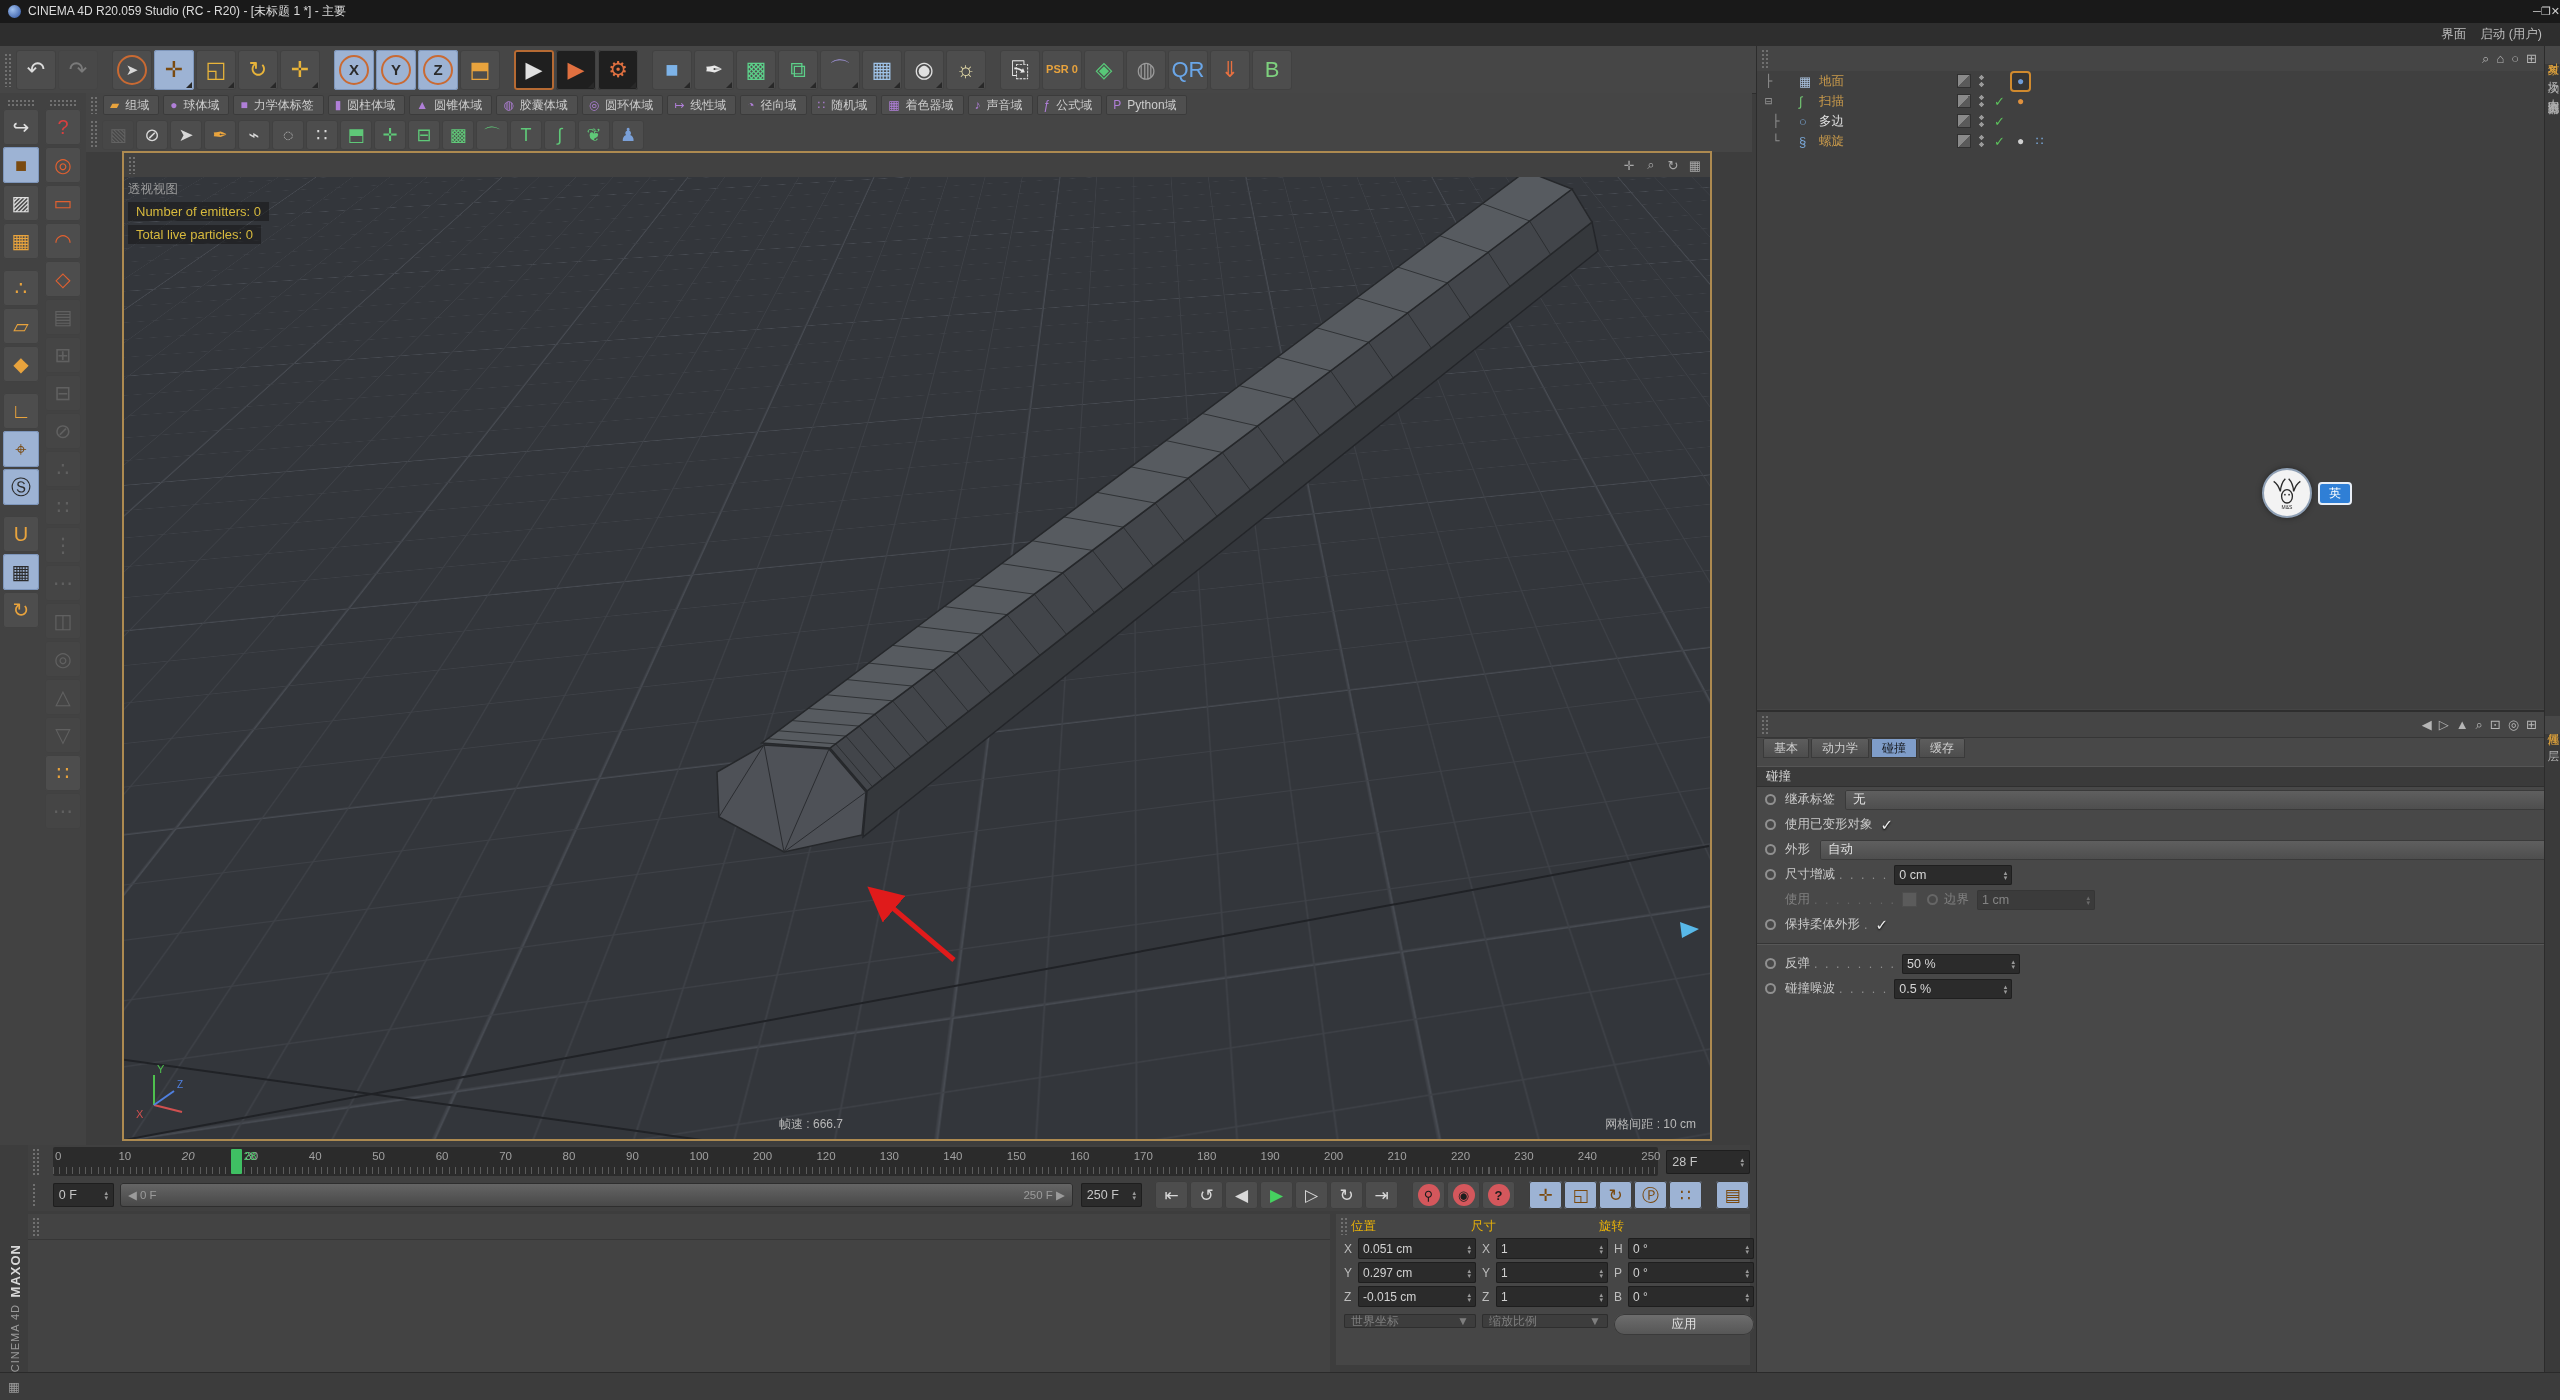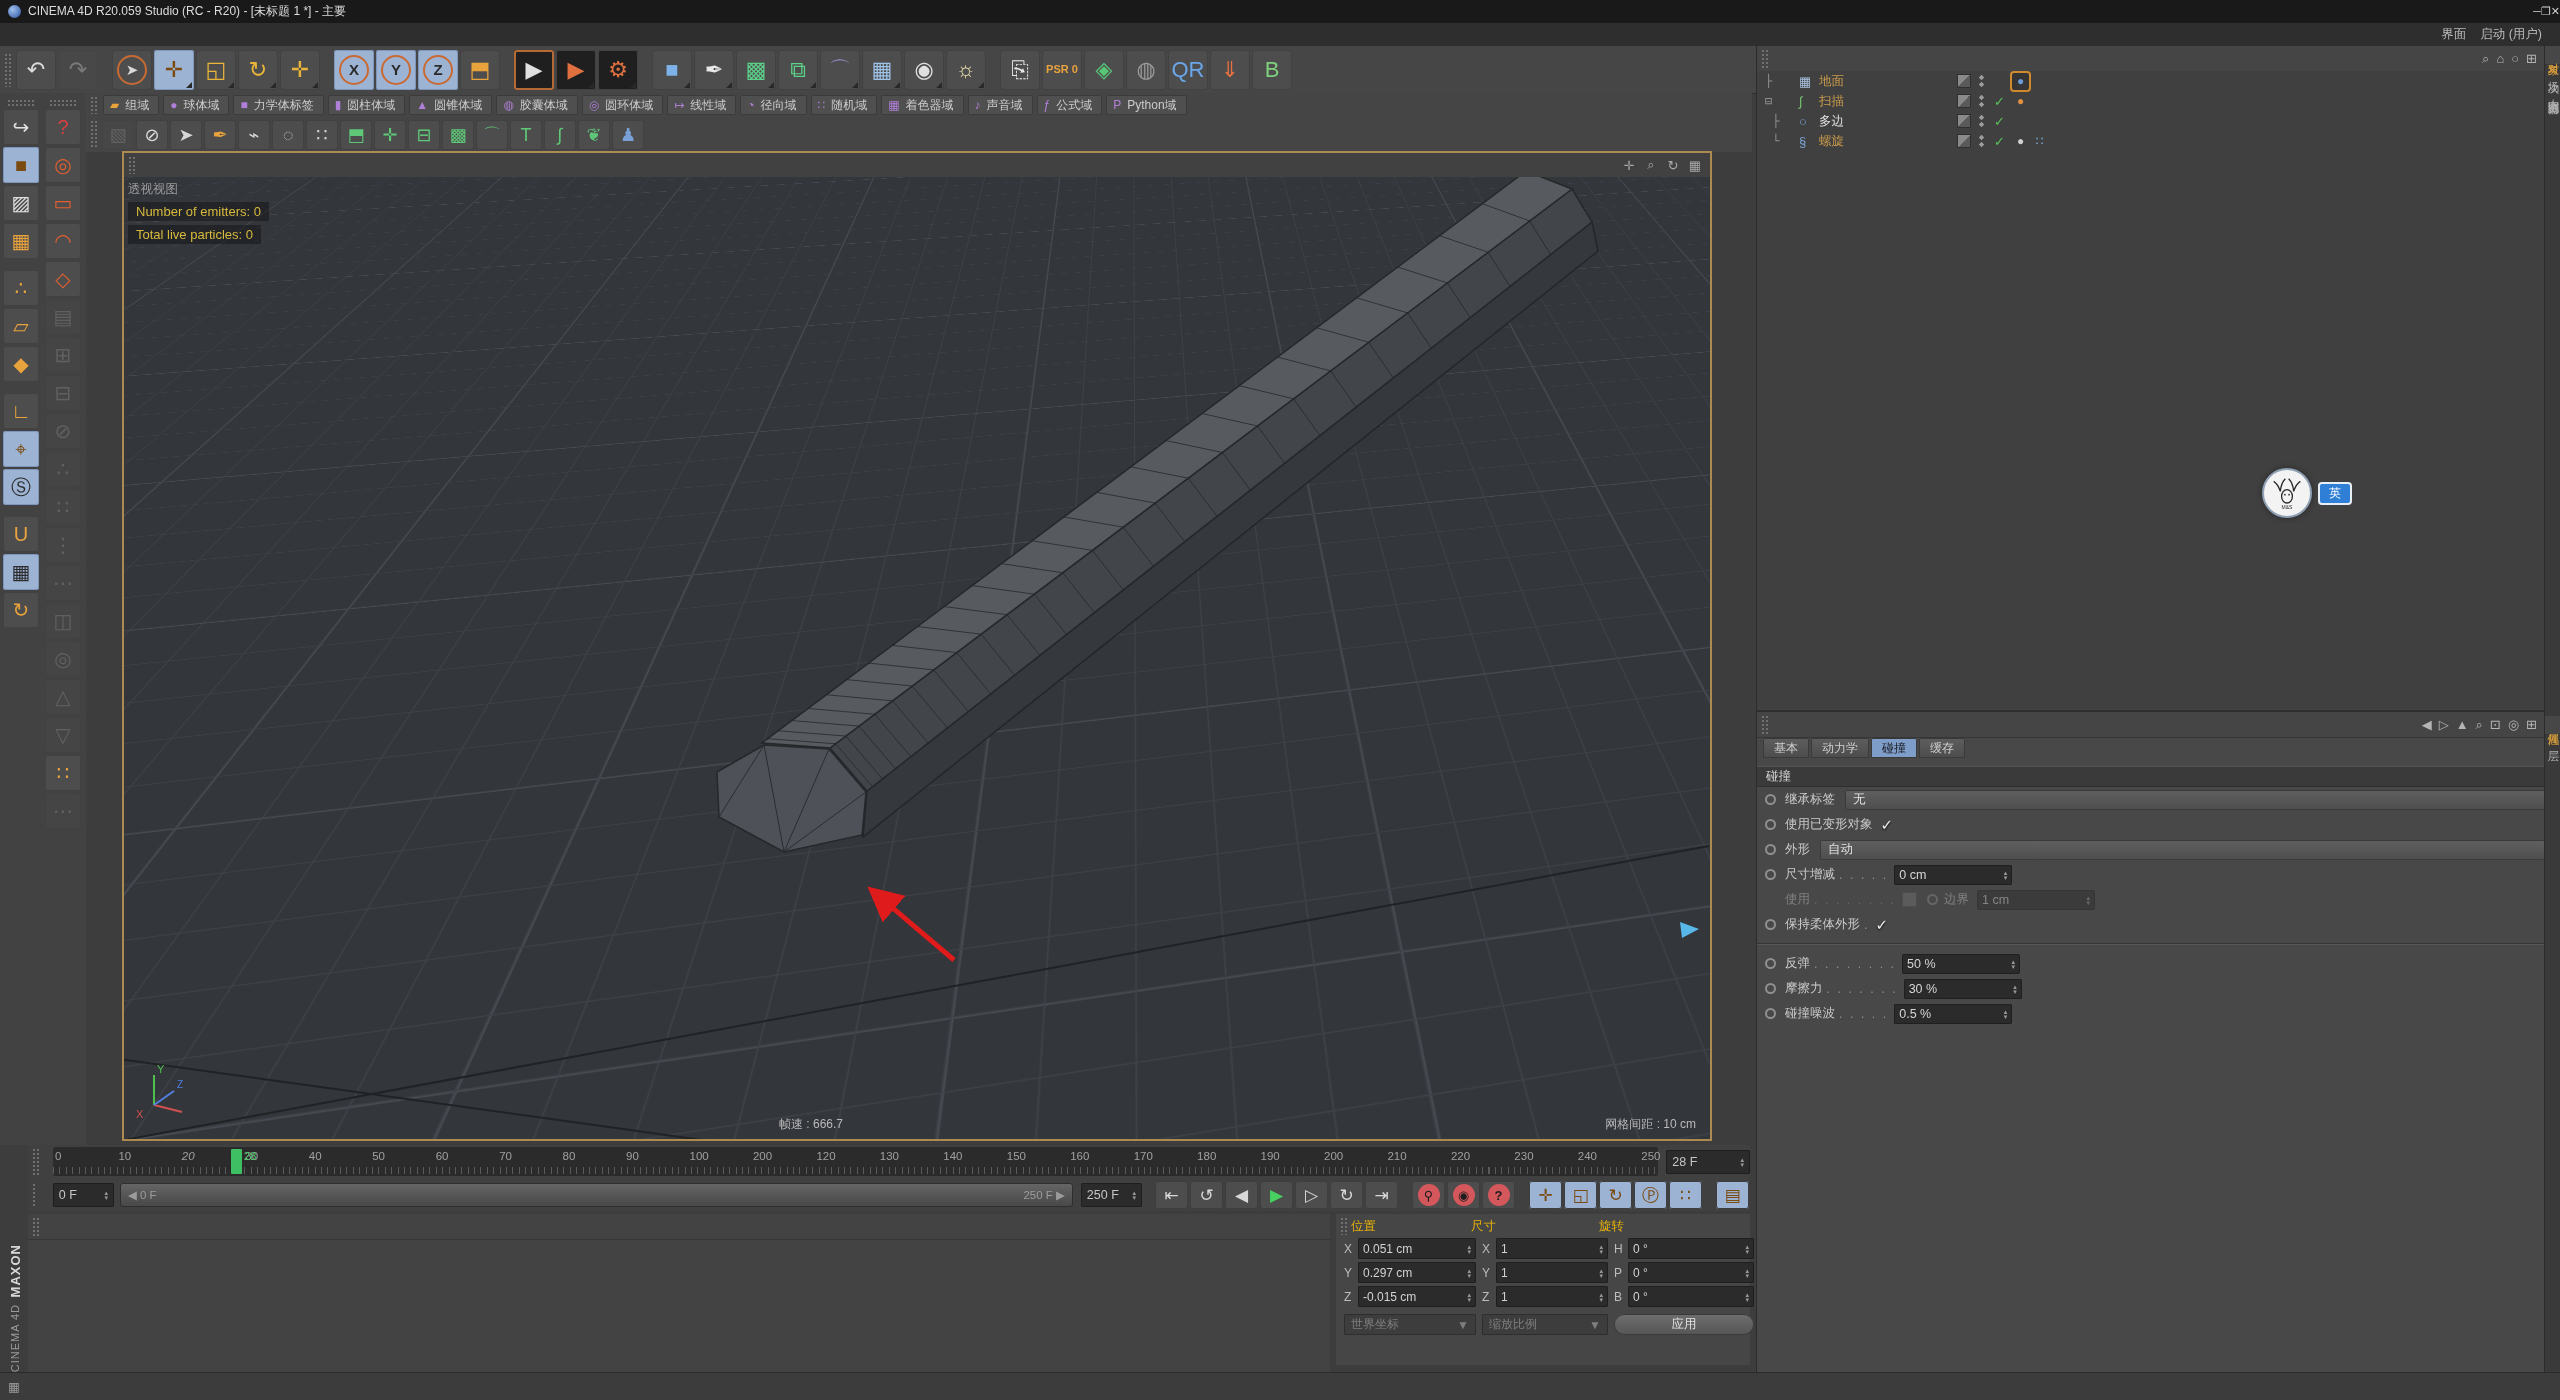--- a/index.html
+++ b/index.html
@@ -135,21 +135,21 @@
   #materials .pmenu{background:#434343;}
   #coords{left:1336px;top:1214px;width:414px;height:151px;background:#464646;}
   #coords .chead{height:24px;display:flex;align-items:center;}
   #coords .chead span{color:#eab308;}
   .cgrid{display:grid;grid-template-columns:132px 126px 140px;gap:3px 6px;padding-left:8px;}
   .crow{display:flex;align-items:center;gap:4px;}
   .crow .axl{width:10px;color:#bdbdbd;font-size:12px;}
   .cfield{flex:1;height:21px;background:#2b2b2b;box-shadow:inset 0 0 0 1px #1e1e1e;border-radius:2px;color:#d2d2d2;
           display:flex;align-items:center;justify-content:space-between;padding:0 5px;font-size:12px;}
   .cbot{display:grid;grid-template-columns:132px 126px 140px;gap:3px 6px;padding-left:8px;margin-top:7px;}
-  .dsel{height:21px;background:#3d3d3d;box-shadow:inset 0 0 0 1px #2e2e2e;border-radius:2px;color:#7e7e7e;
+  .dsel{height:14px;background:#3d3d3d;box-shadow:inset 0 0 0 1px #2e2e2e;border-radius:2px;color:#7e7e7e;
         display:flex;align-items:center;justify-content:space-between;padding:0 7px;font-size:12px;}
   .applybtn{height:21px;border-radius:10px;background:linear-gradient(#6e6e6e,#555);box-shadow:inset 0 0 0 1px #3a3a3a;
             color:#e2e2e2;display:flex;align-items:center;justify-content:center;font-size:12.5px;}
   #statusbar{left:0;top:1372px;width:2560px;height:28px;background:#3c3c3c;border-top:1px solid #2a2a2a;display:flex;align-items:center;color:#9a9a9a;padding-left:8px;box-sizing:border-box;}
   #maxonlogo{left:2px;top:1218px;width:26px;height:154px;display:flex;flex-direction:column;align-items:center;justify-content:flex-end;}
   #maxonlogo .mx{writing-mode:vertical-rl;transform:rotate(180deg);font-weight:bold;color:#d8d8d8;font-size:13px;letter-spacing:1px;}
   #maxonlogo .c4{writing-mode:vertical-rl;transform:rotate(180deg);color:#9a9a9a;font-size:11px;margin-top:6px;letter-spacing:1px;}
   
   #deerbadge{left:2262px;top:468px;display:flex;align-items:center;gap:6px;}
   #deerbadge .circle{width:46px;height:46px;border-radius:50%;background:#f3f3f3;border:2px solid #8fa0b5;box-shadow:0 0 6px rgba(0,0,0,.4);display:flex;align-items:center;justify-content:center;}
@@ -816,29 +816,20 @@
         <span class="rec"></span>
         <span class="plabel">反弹</span>
           <span class="pdots">. . . . . . . .</span>
         <div class="numfield">
           <span>50 %</span>
             <span class="stp">▴<br>▾</span>
         </div>
       </div>
       <div class="prow">
         <span class="rec"></span>
-        <span class="plabel">摩擦力</span>
-          <span class="pdots">. . . . . . .</span>
-        <div class="numfield">
-          <span>30 %</span>
-            <span class="stp">▴<br>▾</span>
-        </div>
-      </div>
-      <div class="prow">
-        <span class="rec"></span>
         <span class="plabel">碰撞噪波</span>
           <span class="pdots">. . . . .</span>
         <div class="numfield">
           <span>0.5 %</span>
             <span class="stp">▴<br>▾</span>
         </div>
       </div>
     </div>
   </div>
 

